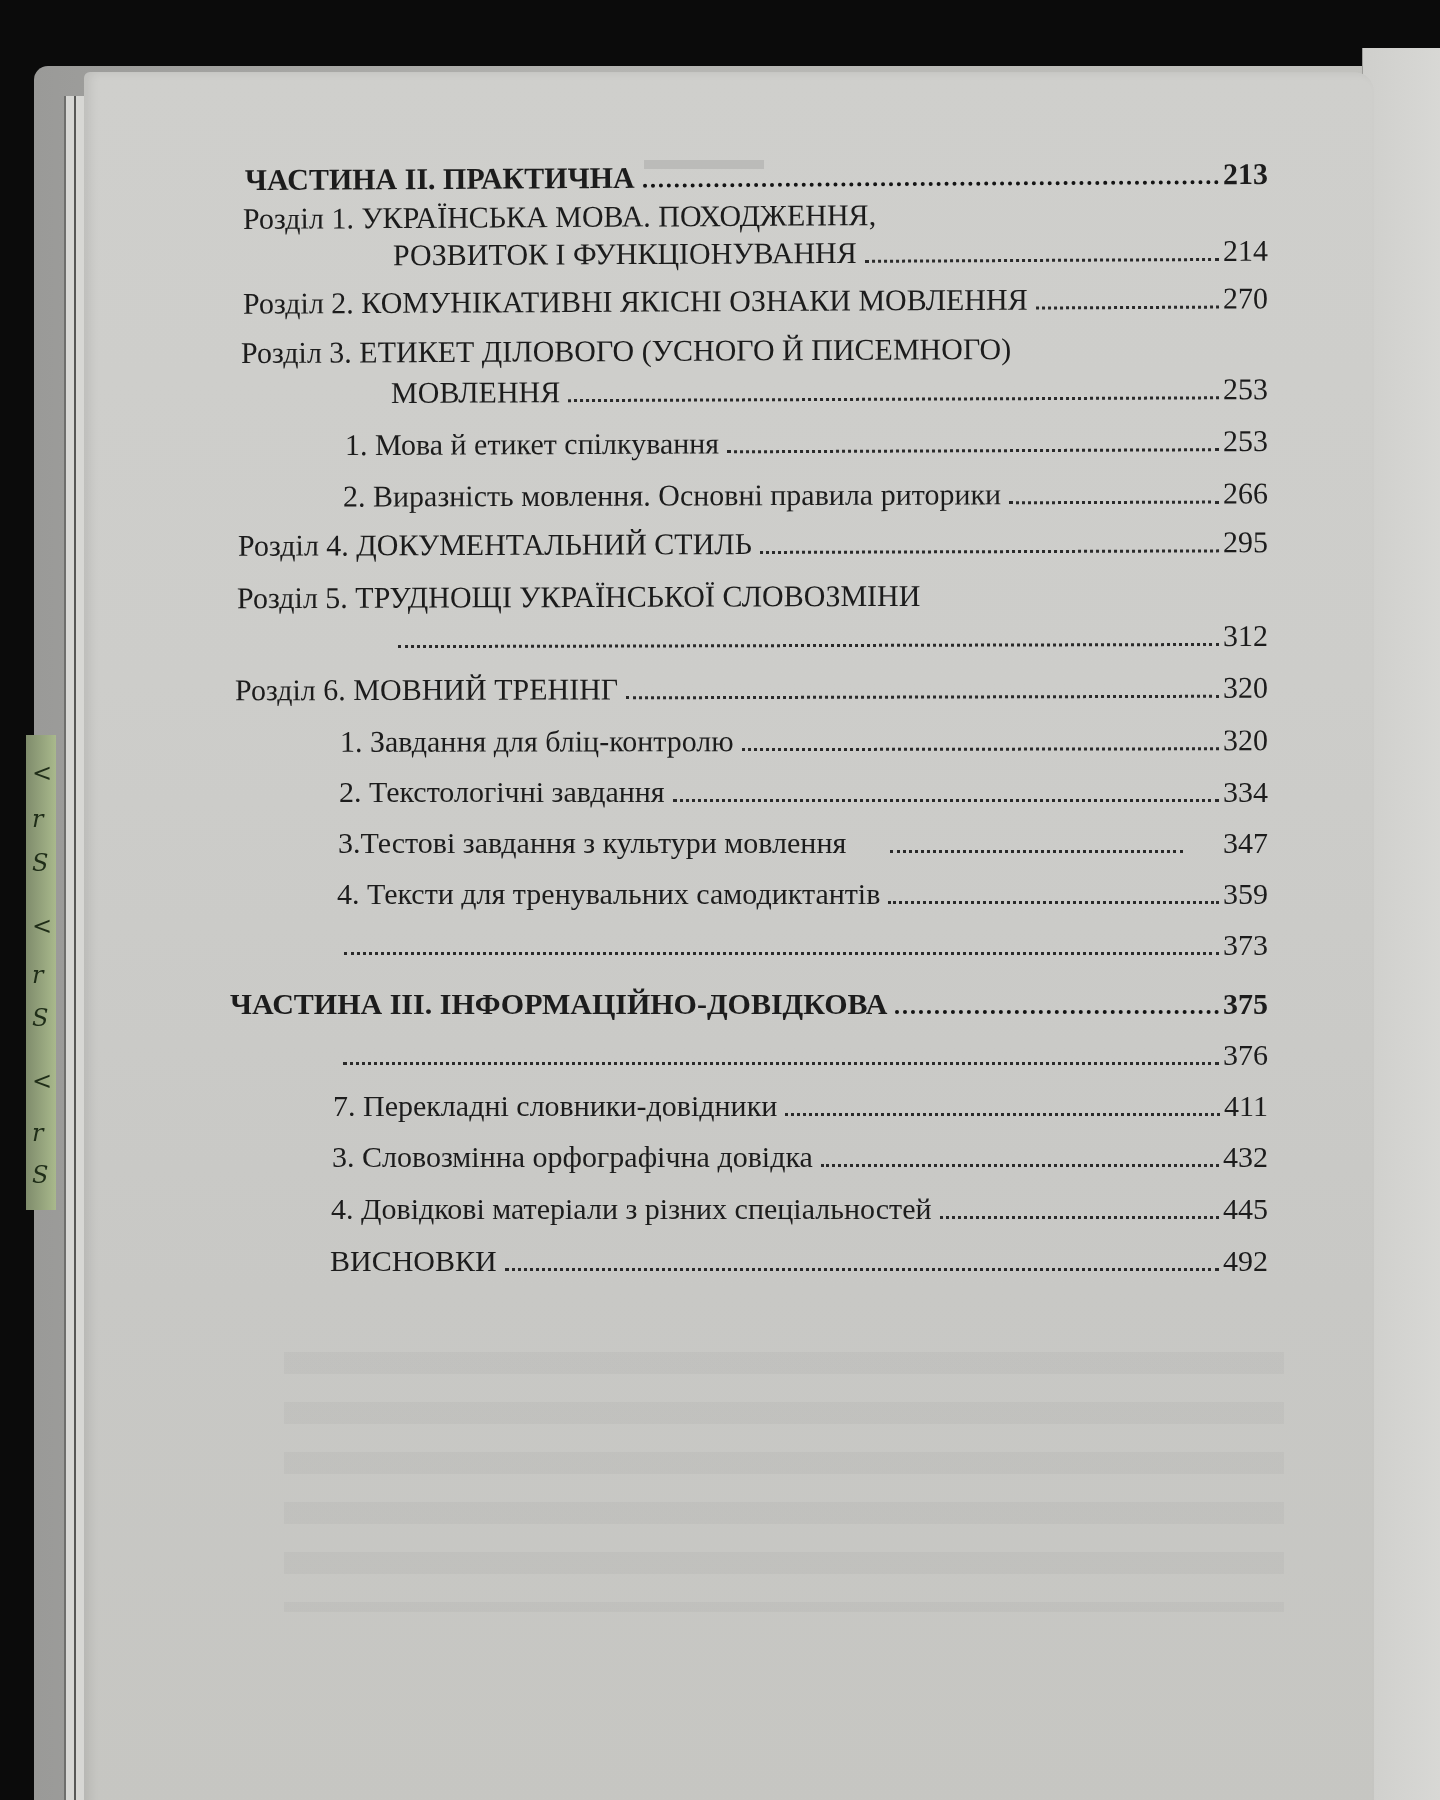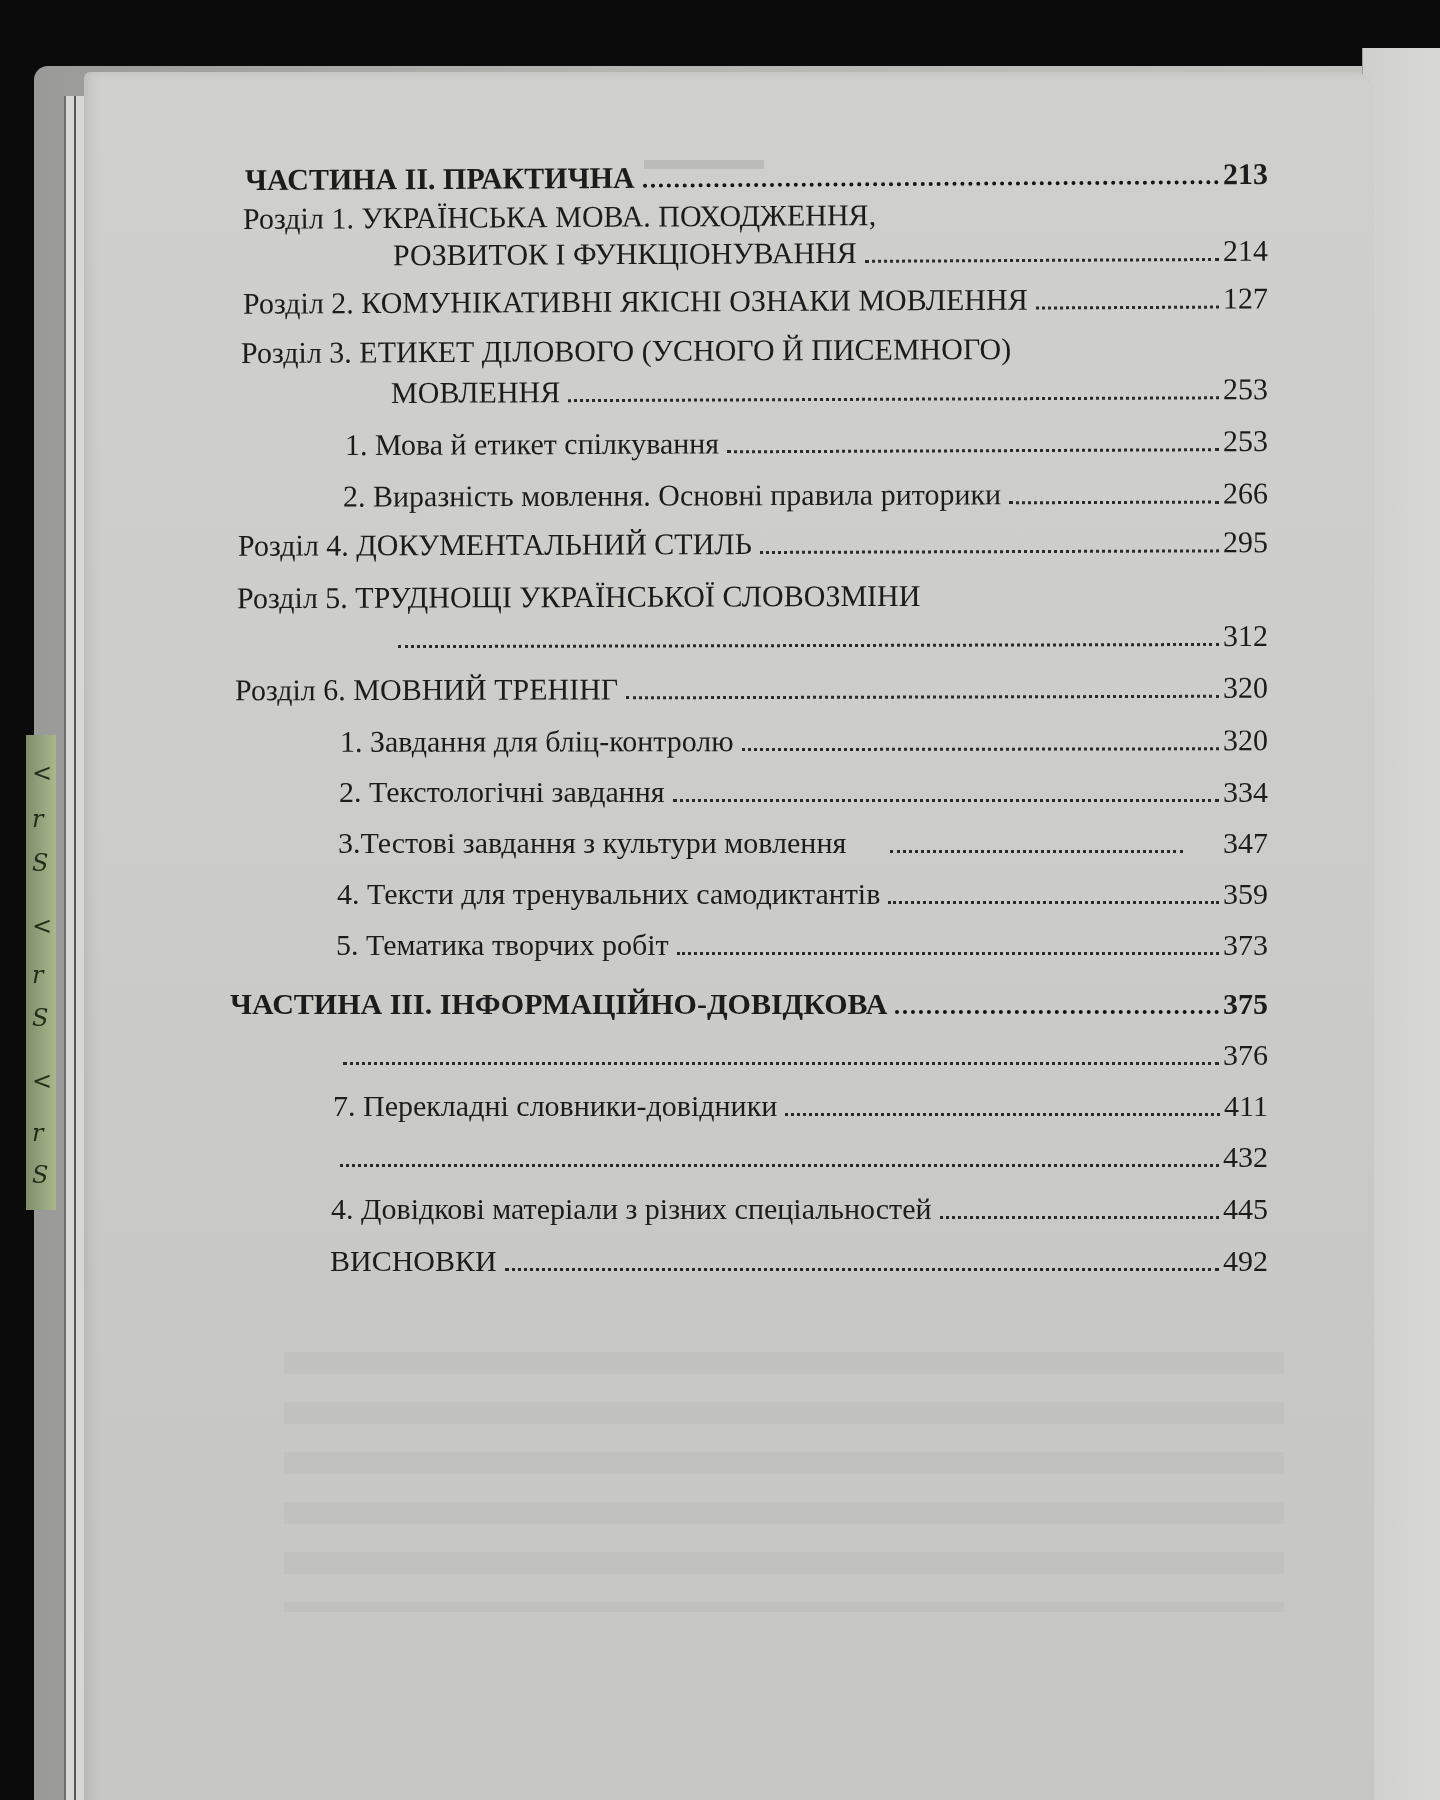--- a/index.html
+++ b/index.html
@@ -99,21 +99,21 @@
   <div class="cont-line" style="left:243px; top:200px; transform: rotate(-0.35deg);">Розділ 1. УКРАЇНСЬКА МОВА. ПОХОДЖЕННЯ,</div>
   <div class="toc-row" style="left:393px; top:236px; width:875px; transform: rotate(-0.3deg);">
     <span class="label">РОЗВИТОК І ФУНКЦІОНУВАННЯ</span>
     <span class="leader"></span>
     <span class="num">214</span>
   </div>
 
   <div class="toc-row" style="left:243px; top:284px; width:1025px; transform: rotate(-0.3deg);">
     <span class="label">Розділ 2. КОМУНІКАТИВНІ ЯКІСНІ ОЗНАКИ МОВЛЕННЯ</span>
     <span class="leader"></span>
-    <span class="num">127</span>
+    <span class="num">270</span>
   </div>
 
   <div class="cont-line" style="left:241px; top:334px; transform: rotate(-0.3deg);">Розділ 3. ЕТИКЕТ ДІЛОВОГО (УСНОГО Й ПИСЕМНОГО)</div>
   <div class="toc-row" style="left:391px; top:374px; width:877px; transform: rotate(-0.25deg);">
     <span class="label">МОВЛЕННЯ</span>
     <span class="leader"></span>
     <span class="num">253</span>
   </div>
 
   <div class="toc-row" style="left:345px; top:426px; width:923px; transform: rotate(-0.25deg);">
@@ -164,21 +164,20 @@
     <span class="num">347</span>
   </div>
 
   <div class="toc-row" style="left:337px; top:877px; width:931px;">
     <span class="label">4. Тексти для тренувальних самодиктантів</span>
     <span class="leader"></span>
     <span class="num">359</span>
   </div>
 
   <div class="toc-row" style="left:336px; top:928px; width:932px;">
-    <span class="label">5. Тематика творчих робіт</span>
     <span class="leader"></span>
     <span class="num">373</span>
   </div>
 
   <div class="toc-row part" style="left:230px; top:987px; width:1038px;">
     <span class="label">ЧАСТИНА III. ІНФОРМАЦІЙНО-ДОВІДКОВА</span>
     <span class="leader"></span>
     <span class="num">375</span>
   </div>
 
@@ -187,20 +186,21 @@
     <span class="num">376</span>
   </div>
 
   <div class="toc-row" style="left:333px; top:1089px; width:935px;">
     <span class="label">7. Перекладні словники-довідники</span>
     <span class="leader"></span>
     <span class="num">411</span>
   </div>
 
   <div class="toc-row" style="left:332px; top:1140px; width:936px;">
+    <span class="label">3. Словозмінна орфографічна довідка</span>
     <span class="leader"></span>
     <span class="num">432</span>
   </div>
 
   <div class="toc-row" style="left:331px; top:1192px; width:937px;">
     <span class="label">4. Довідкові матеріали з різних спеціальностей</span>
     <span class="leader"></span>
     <span class="num">445</span>
   </div>
 

